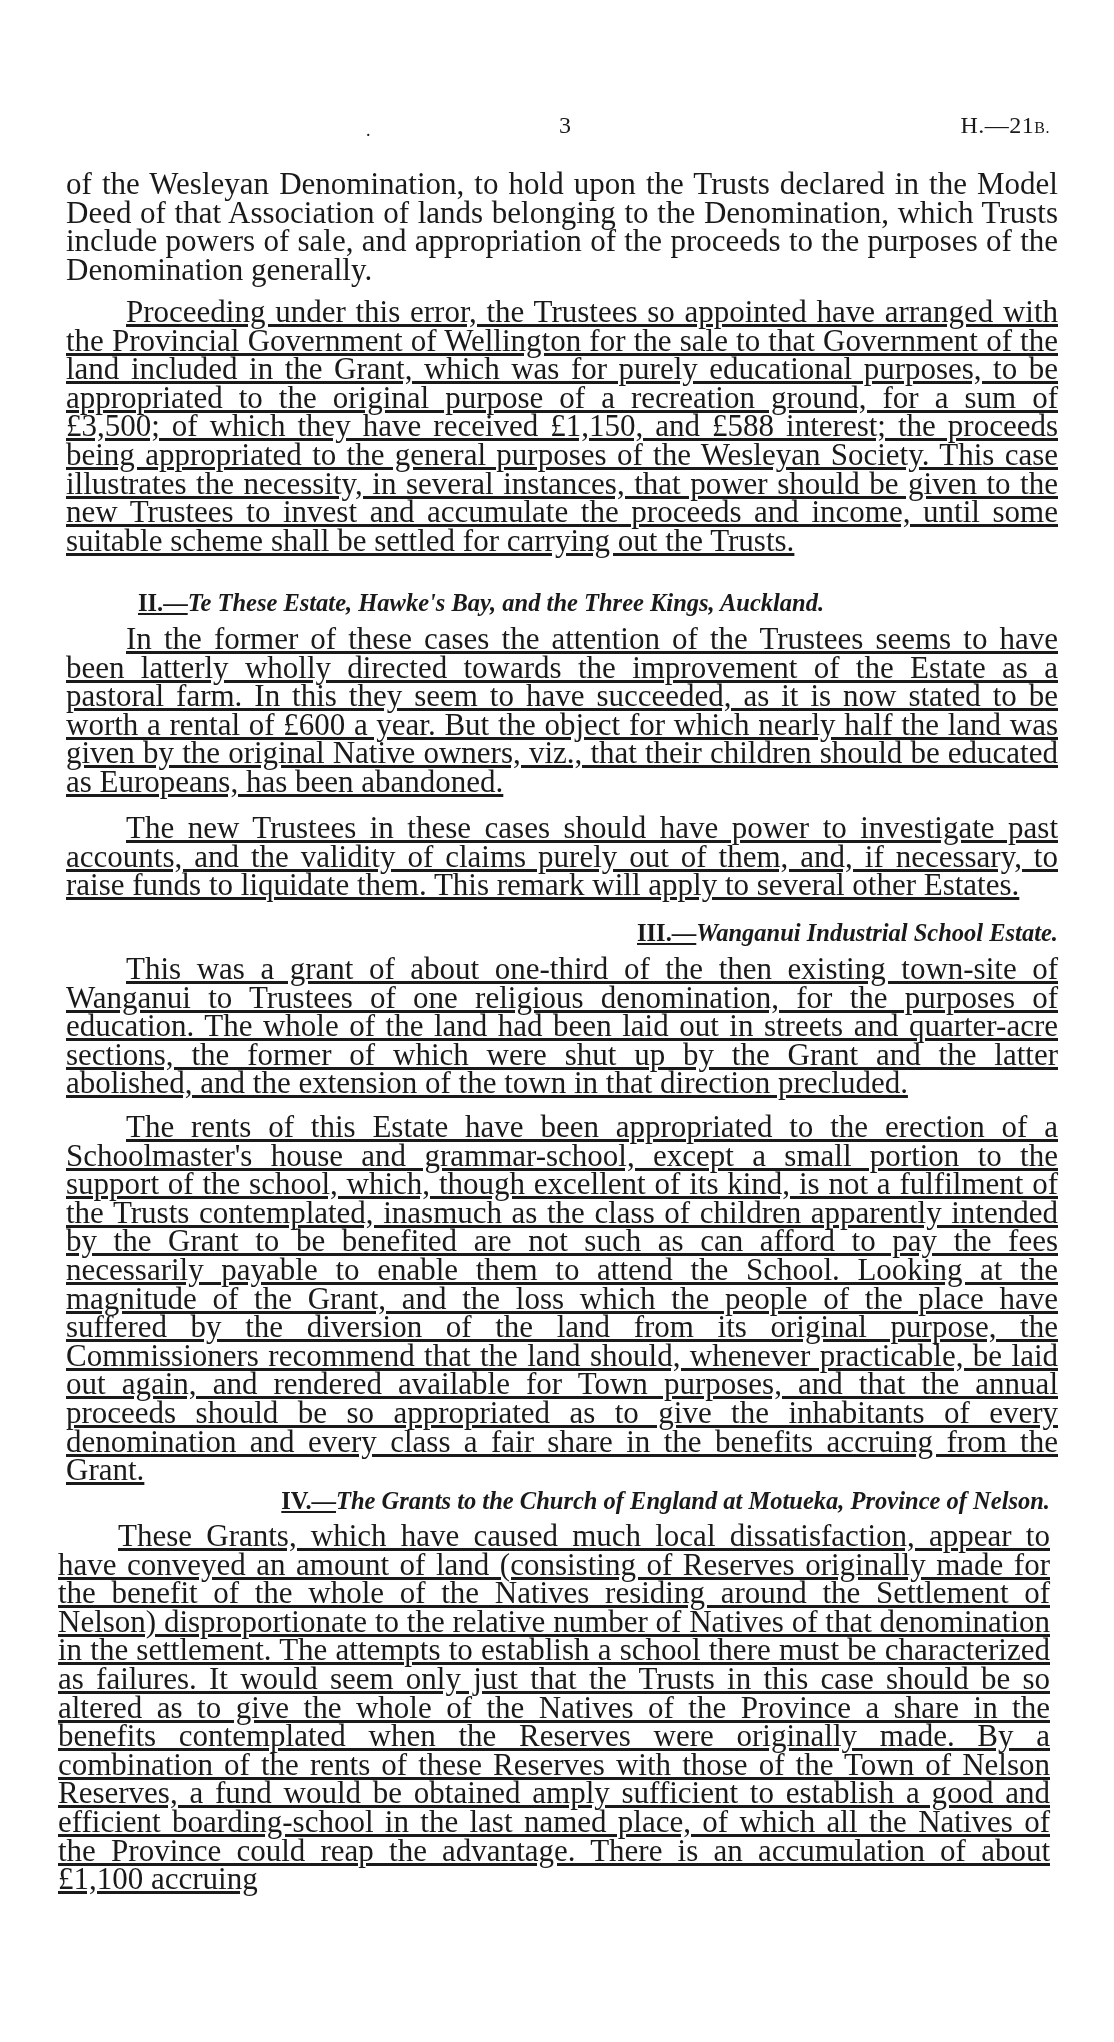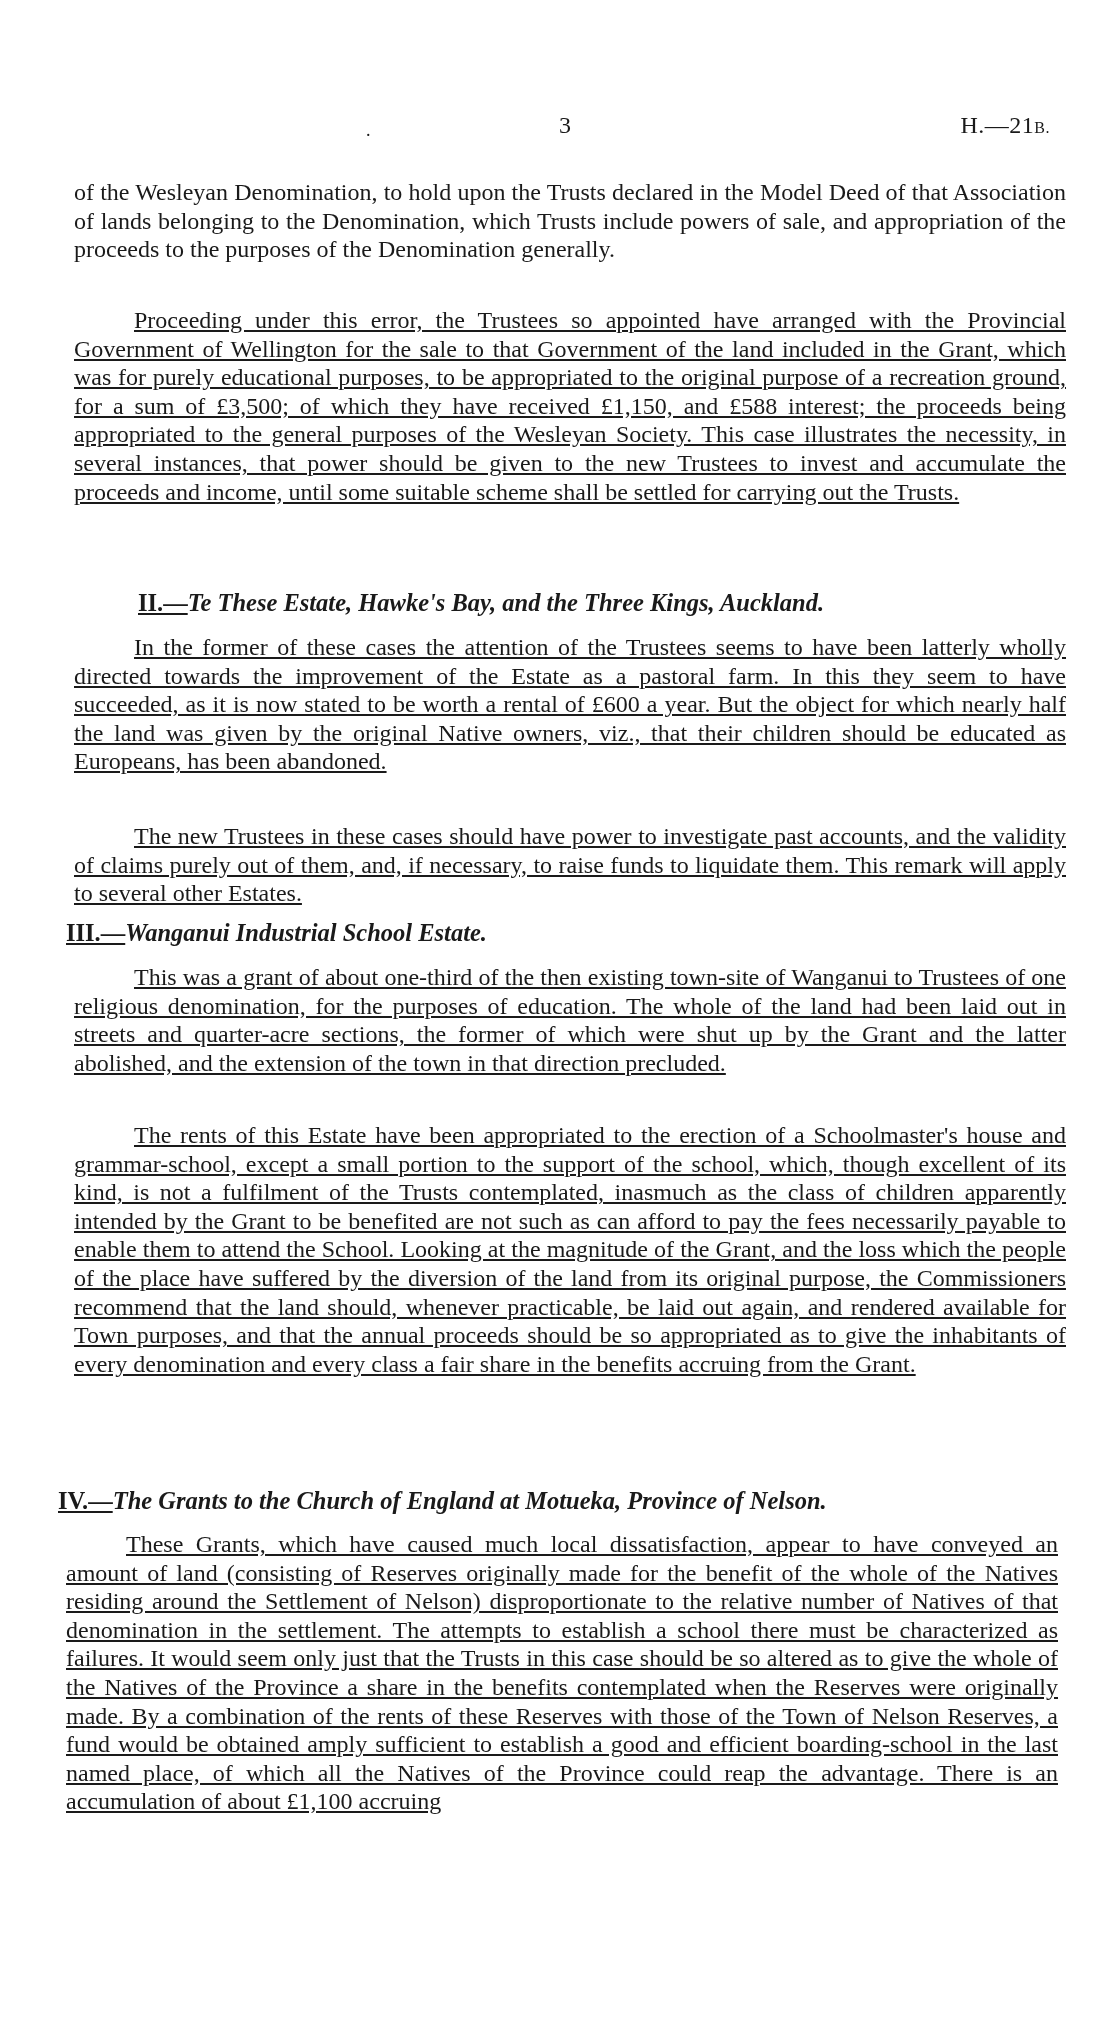--- a/index.html
+++ b/index.html
@@ -4,22 +4,22 @@
 <style>
   html, body { margin: 0; padding: 0; background: #ffffff; }
   body { width: 1114px; height: 2042px; position: relative; overflow: hidden;
          font-family: "Liberation Serif", "DejaVu Serif", serif; color: #1a1a1a; }
   .page { position: absolute; left: 66px; top: 0; width: 992px; }
   .header { position: absolute; top: 112px; left: 0; width: 992px; height: 30px; font-size: 24px; }
   .header .pageno { position: absolute; left: 493px; top: 0; }
   .header .ref { position: absolute; right: 8px; top: 0; letter-spacing: 0.5px; }
   .header .ref small { font-size: 16px; }
   .header .dot { position: absolute; left: 300px; top: 8px; font-size: 18px; }
-  .p { position: absolute; left: 0; width: 992px; font-size: 24px; line-height: 28.6px;
-       text-align: justify; text-align-last: left; margin: 8px; }
+  .p { position: absolute; left: 0; width: 992px; font-size: 31px; line-height: 28.6px;
+       text-align: justify; text-align-last: left; margin: 0; }
   .p.indent { text-indent: 60px; text-decoration: underline; }
   .h { position: absolute; left: 0; width: 992px; font-size: 24.5px; line-height: 30px; margin: 0; }
   .h .num { font-style: normal; text-decoration: underline; }
   .h .title { font-style: italic; }
 </style>
 </head>
 <body>
 
 <div class="page">
 
@@ -32,24 +32,24 @@
   <p class="p" style="top:170px">of the Wesleyan Denomination, to hold upon the Trusts declared in the Model Deed of that Association of lands belonging to the Denomination, which Trusts include powers of sale, and appropriation of the proceeds to the purposes of the Denomination generally.</p>
 
   <p class="p indent" style="top:298px">Proceeding under this error, the Trustees so appointed have arranged with the Provincial Government of Wellington for the sale to that Government of the land included in the Grant, which was for purely educational purposes, to be appropriated to the original purpose of a recreation ground, for a sum of £3,500; of which they have received £1,150, and £588 interest; the proceeds being appropriated to the general purposes of the Wesleyan Society.  This case illustrates the necessity, in several instances, that power should be given to the new Trustees to invest and accumulate the proceeds and income, until some suitable scheme shall be settled for carrying out the Trusts.</p>
 
   <h3 class="h" style="top:588px; padding-left:72px; width:920px;">
     <span class="num">II.—</span><span class="title">Te These Estate, Hawke's Bay, and the Three Kings, Auckland.</span>
   </h3>
   <p class="p indent" style="top:625px">In the former of these cases the attention of the Trustees seems to have been latterly wholly directed towards the improvement of the Estate as a pastoral farm. In this they seem to have succeeded, as it is now stated to be worth a rental of £600 a year.  But the object for which nearly half the land was given by the original Native owners, viz., that their children should be educated as Europeans, has been abandoned.</p>
   <p class="p indent" style="top:814px">The new Trustees in these cases should have power to investigate past accounts, and the validity of claims purely out of them, and, if necessary, to raise funds to liquidate them.  This remark will apply to several other Estates.</p>
 
-  <h3 class="h" style="top:918px; text-align:left;">
+  <h3 class="h" style="top:918px; text-align:right;">
     <span class="num">III.—</span><span class="title">Wanganui Industrial School Estate.</span>
   </h3>
   <p class="p indent" style="top:955px">This was a grant of about one-third of the then existing town-site of Wanganui to Trustees of one religious denomination, for the purposes of education.  The whole of the land had been laid out in streets and quarter-acre sections, the former of which were shut up by the Grant and the latter abolished, and the extension of the town in that direction precluded.</p>
   <p class="p indent" style="top:1113px">The rents of this Estate have been appropriated to the erection of a Schoolmaster's house and grammar-school, except a small portion to the support of the school, which, though excellent of its kind, is not a fulfilment of the Trusts contemplated, inasmuch as the class of children apparently intended by the Grant to be benefited are not such as can afford to pay the fees necessarily payable to enable them to attend the School.  Looking at the magnitude of the Grant, and the loss which the people of the place have suffered by the diversion of the land from its original purpose, the Commissioners recommend that the land should, whenever practicable, be laid out again, and rendered available for Town purposes, and that the annual proceeds should be so appropriated as to give the inhabitants of every denomination and every class a fair share in the benefits accruing from the Grant.</p>
 
-  <h3 class="h" style="top:1486px; left:-8px;">
+  <h3 class="h" style="top:1486px; left:-8px;text-align:right;">
     <span class="num">IV.—</span><span class="title">The Grants to the Church of England at Motueka, Province of Nelson.</span>
   </h3>
   <p class="p indent" style="top:1522px; left:-8px;">These Grants, which have caused much local dissatisfaction, appear to have conveyed an amount of land (consisting of Reserves originally made for the benefit of the whole of the Natives residing around the Settlement of Nelson) disproportionate to the relative number of Natives of that denomination in the settlement.  The attempts to establish a school there must be characterized as failures.  It would seem only just that the Trusts in this case should be so altered as to give the whole of the Natives of the Province a share in the benefits contemplated when the Reserves were originally made.  By a combination of the rents of these Reserves with those of the Town of Nelson Reserves, a fund would be obtained amply sufficient to establish a good and efficient boarding-school in the last named place, of which all the Natives of the Province could reap the advantage.  There is an accumulation of about £1,100 accruing</p>
 
 </div>
 
 </body></html>

